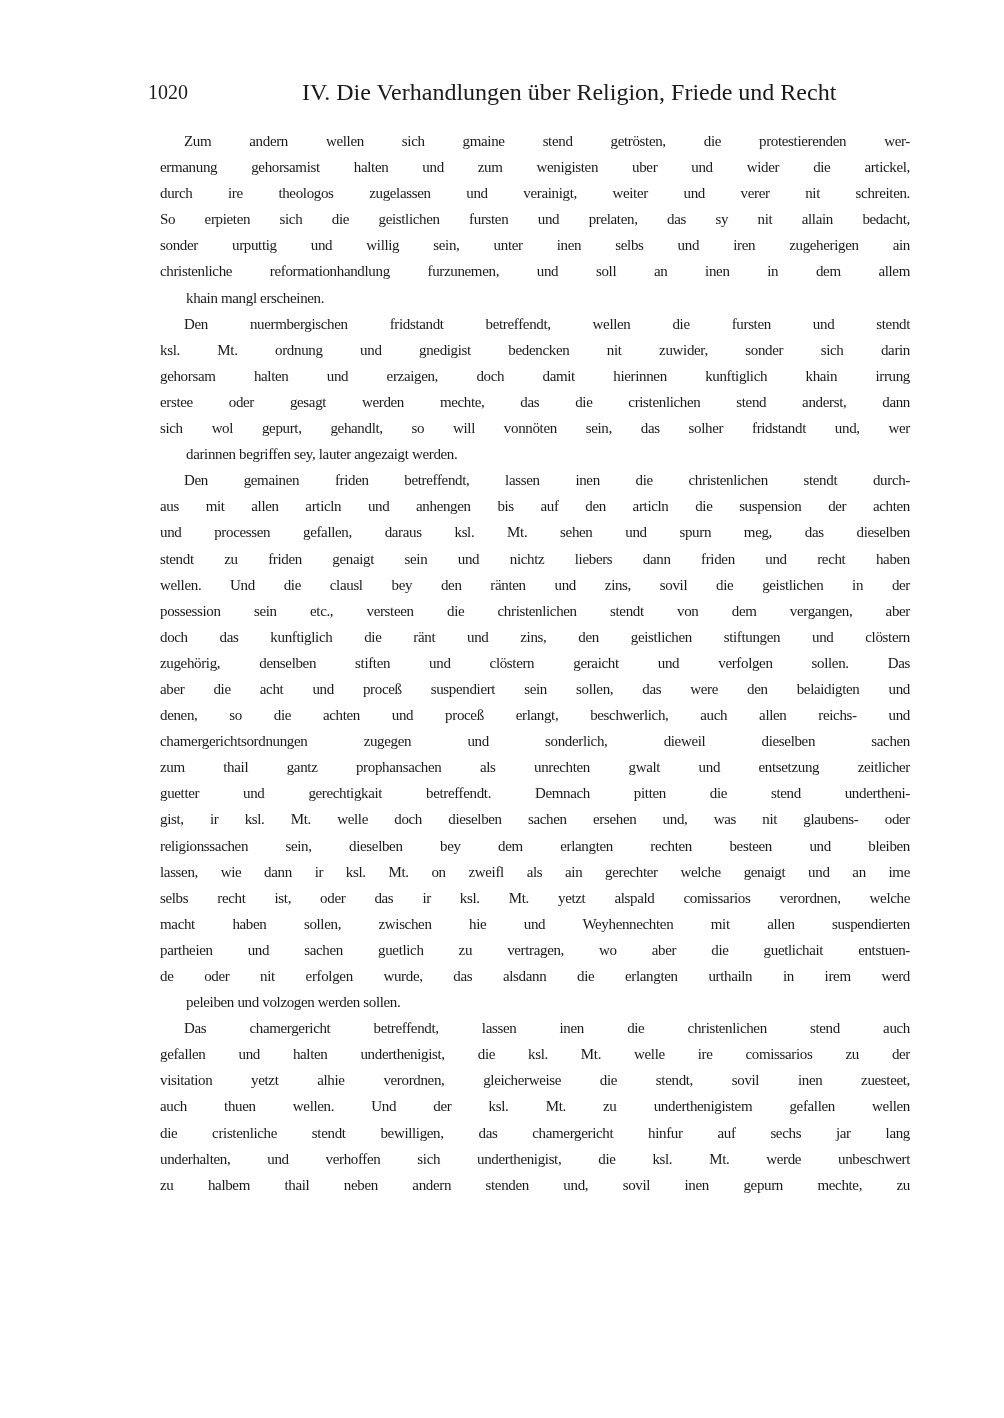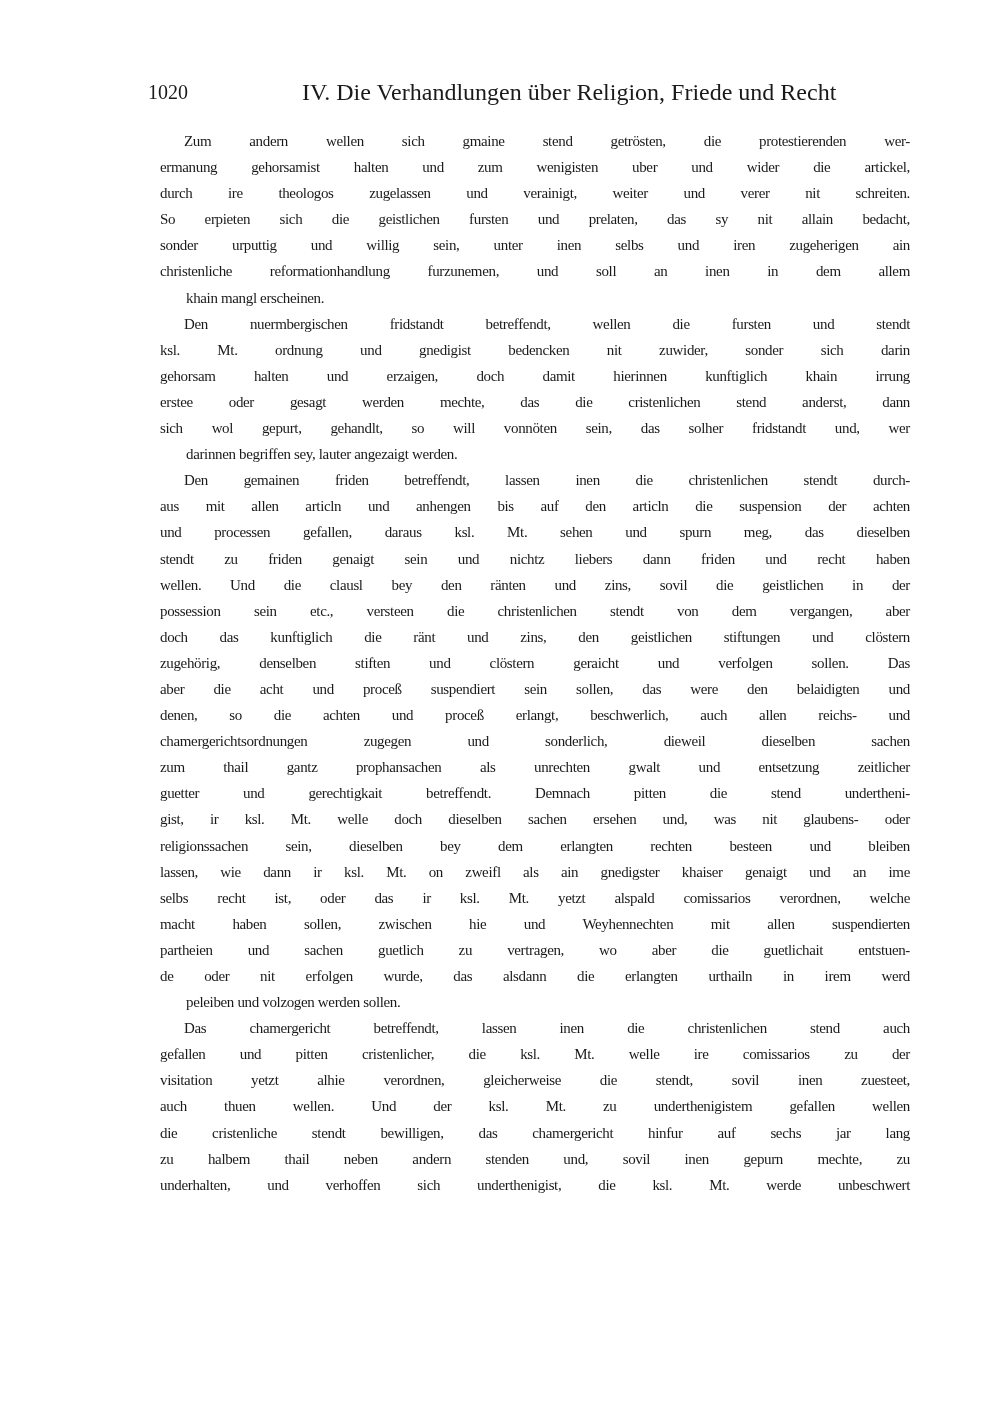--- a/index.html
+++ b/index.html
@@ -98,30 +98,30 @@
     <span class="line">possession sein etc., versteen die christenlichen stendt von dem vergangen, aber</span>
     <span class="line">doch das kunftiglich die ränt und zins, den geistlichen stiftungen und clöstern</span>
     <span class="line">zugehörig, denselben stiften und clöstern geraicht und verfolgen sollen. Das</span>
     <span class="line">aber die acht und proceß suspendiert sein sollen, das were den belaidigten und</span>
     <span class="line">denen, so die achten und proceß erlangt, beschwerlich, auch allen reichs- und</span>
     <span class="line">chamergerichtsordnungen zugegen und sonderlich, dieweil dieselben sachen</span>
     <span class="line">zum thail gantz prophansachen als unrechten gwalt und entsetzung zeitlicher</span>
     <span class="line">guetter und gerechtigkait betreffendt. Demnach pitten die stend underthenі-</span>
     <span class="line">gist, ir ksl. Mt. welle doch dieselben sachen ersehen und, was nit glaubens- oder</span>
     <span class="line">religionssachen sein, dieselben bey dem erlangten rechten besteen und bleiben</span>
-    <span class="line">lassen, wie dann ir ksl. Mt. on zweifl als ain gnedigster khaiser genaigt und an ime</span>
+    <span class="line">lassen, wie dann ir ksl. Mt. on zweifl als ain gerechter welche genaigt und an ime</span>
     <span class="line">selbs recht ist, oder das ir ksl. Mt. yetzt alspald comissarios verordnen, welche</span>
     <span class="line">macht haben sollen, zwischen hie und Weyhennechten mit allen suspendierten</span>
     <span class="line">partheien und sachen guetlich zu vertragen, wo aber die guetlichait entstuen-</span>
     <span class="line">de oder nit erfolgen wurde, das alsdann die erlangten urthailn in irem werd</span>
     <span class="line last">peleiben und volzogen werden sollen.</span>
   </div>
 
   <div>
     <span class="line indent">Das chamergericht betreffendt, lassen inen die christenlichen stend auch</span>
-    <span class="line">gefallen und pitten cristenlicher, die ksl. Mt. welle ire comissarios zu der</span>
+    <span class="line">gefallen und halten underthenigist, die ksl. Mt. welle ire comissarios zu der</span>
     <span class="line">visitation yetzt alhie verordnen, gleicherweise die stendt, sovil inen zuesteet,</span>
     <span class="line">auch thuen wellen. Und der ksl. Mt. zu underthenigistem gefallen wellen</span>
     <span class="line">die cristenliche stendt bewilligen, das chamergericht hinfur auf sechs jar lang</span>
+    <span class="line">underhalten, und verhoffen sich underthenigist, die ksl. Mt. werde unbeschwert</span>
     <span class="line">zu halbem thail neben andern stenden und, sovil inen gepurn mechte, zu</span>
-    <span class="line">underhalten, und verhoffen sich underthenigist, die ksl. Mt. werde unbeschwert</span>
   </div>
 </main>
 
 </body></html>

